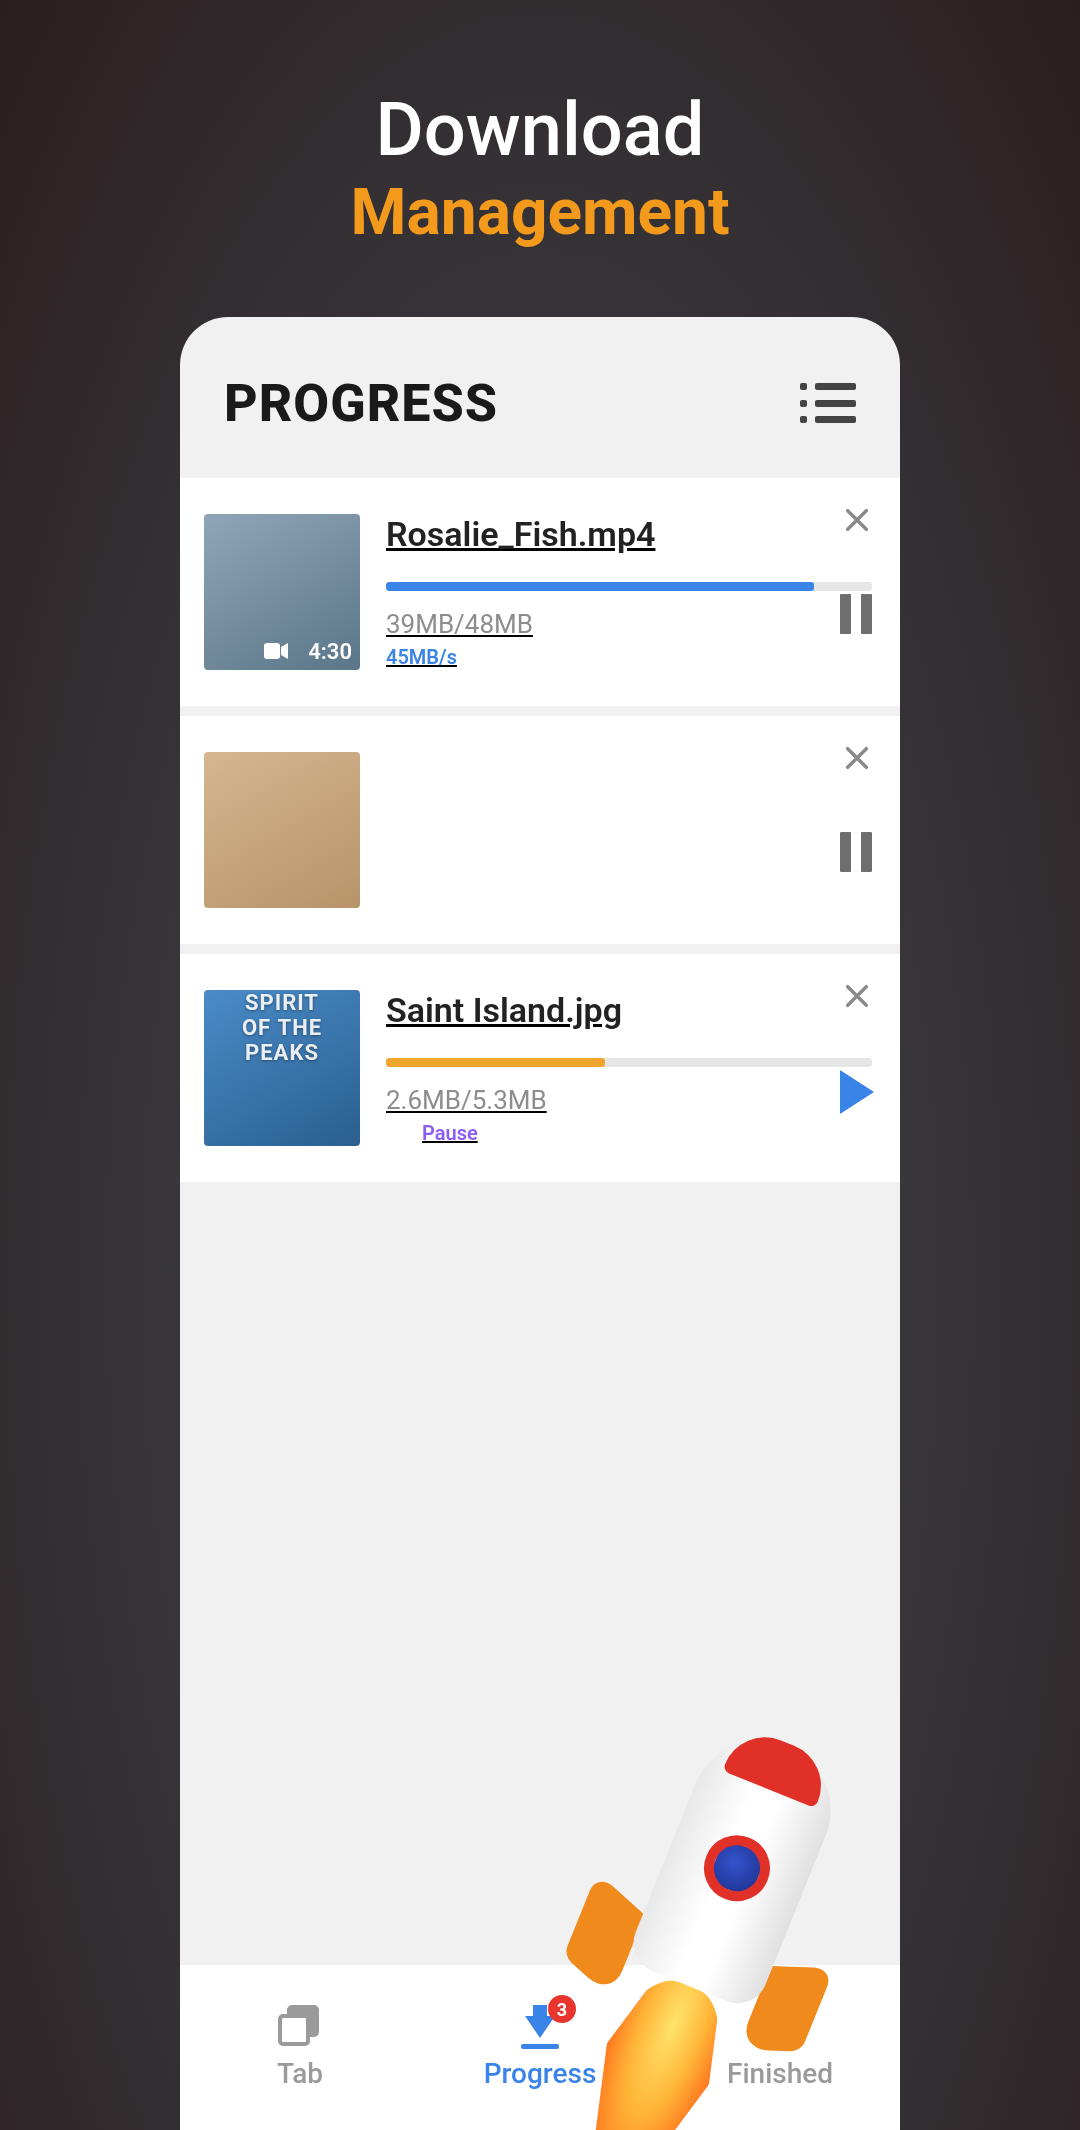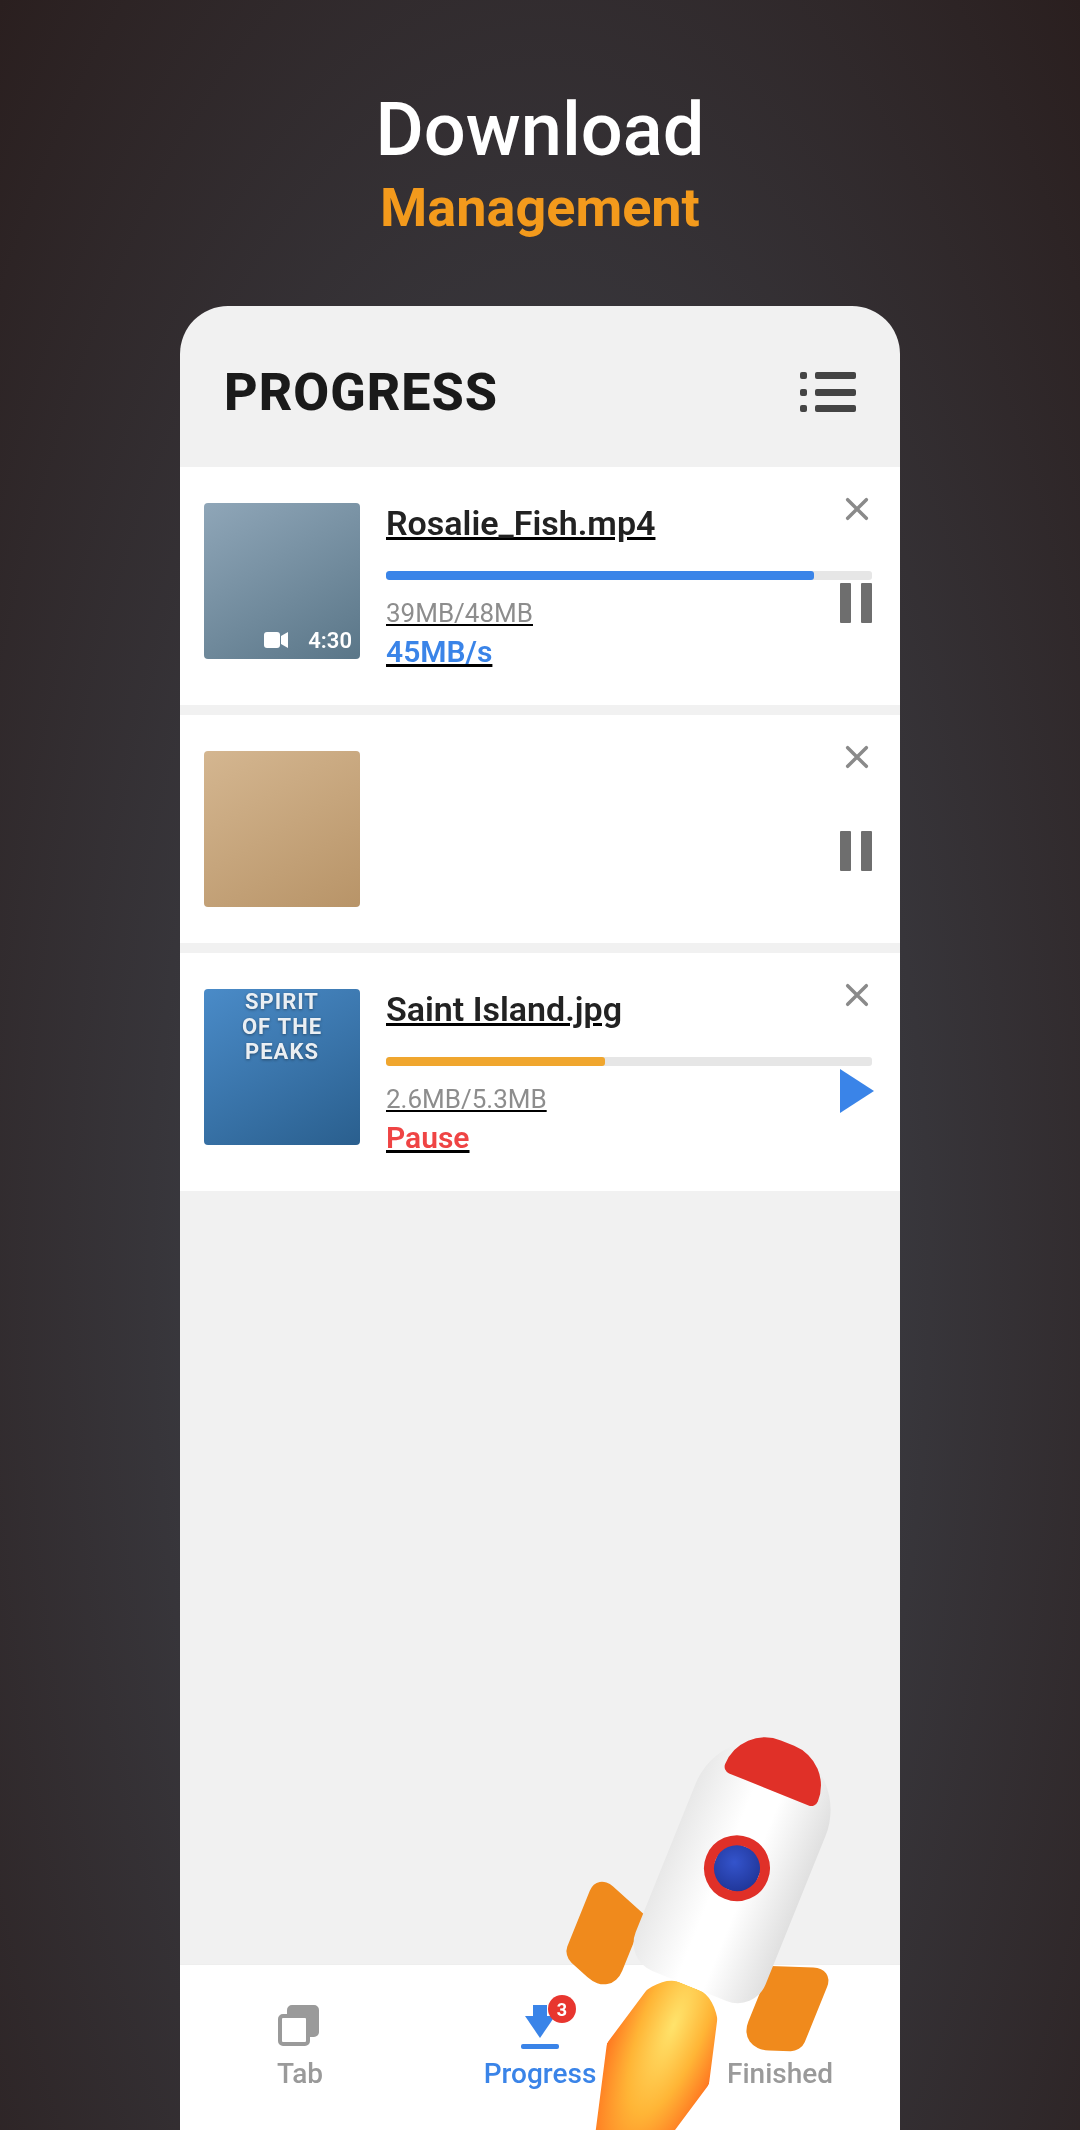--- a/index.html
+++ b/index.html
@@ -18,21 +18,21 @@
     text-align: center;
     margin-top: 89px;
     line-height: 1.1;
   }
   .hero-title .line1 {
     font-size: 74px;
     font-weight: 500;
     color: #ffffff;
   }
   .hero-title .line2 {
-    font-size: 54px;
+    font-size: 64px;
     font-weight: 700;
     color: #f39a1c;
     margin-top: 8px;
   }
   .phone {
     width: 720px;
     background: #f1f1f1;
     border-radius: 48px 48px 0 0;
     margin-top: 68px;
     overflow: hidden;
@@ -115,23 +115,23 @@
     height: 9px;
     background: #e6e6e6;
     border-radius: 3px;
     overflow: hidden;
     margin-bottom: 18px;
   }
   .progress-fill { height: 100%; border-radius: 3px; }
   .progress-fill.blue { background: #3a84e8; }
   .progress-fill.orange { background: #f0a62e; }
   .item-stats { font-size: 26px; color: #8d8d8d; margin-bottom: 6px; }
-  .item-speed { font-size: 30px; font-weight: 600; }
+  .item-speed { font-size: 20px; font-weight: 600; }
   .item-speed.blue { color: #3a84e8; }
-  .item-speed.orange { color: #ef4444; }
+  .item-speed.orange { color: #8b5cf6; margin-left: 36px; }
   .item-actions {
     position: absolute;
     right: 26px;
     top: 28px;
     display: flex;
     flex-direction: column;
     align-items: center;
     gap: 60px;
   }
   .close-btn { width: 28px; height: 28px; color: #8a8a8a; cursor: pointer; }

